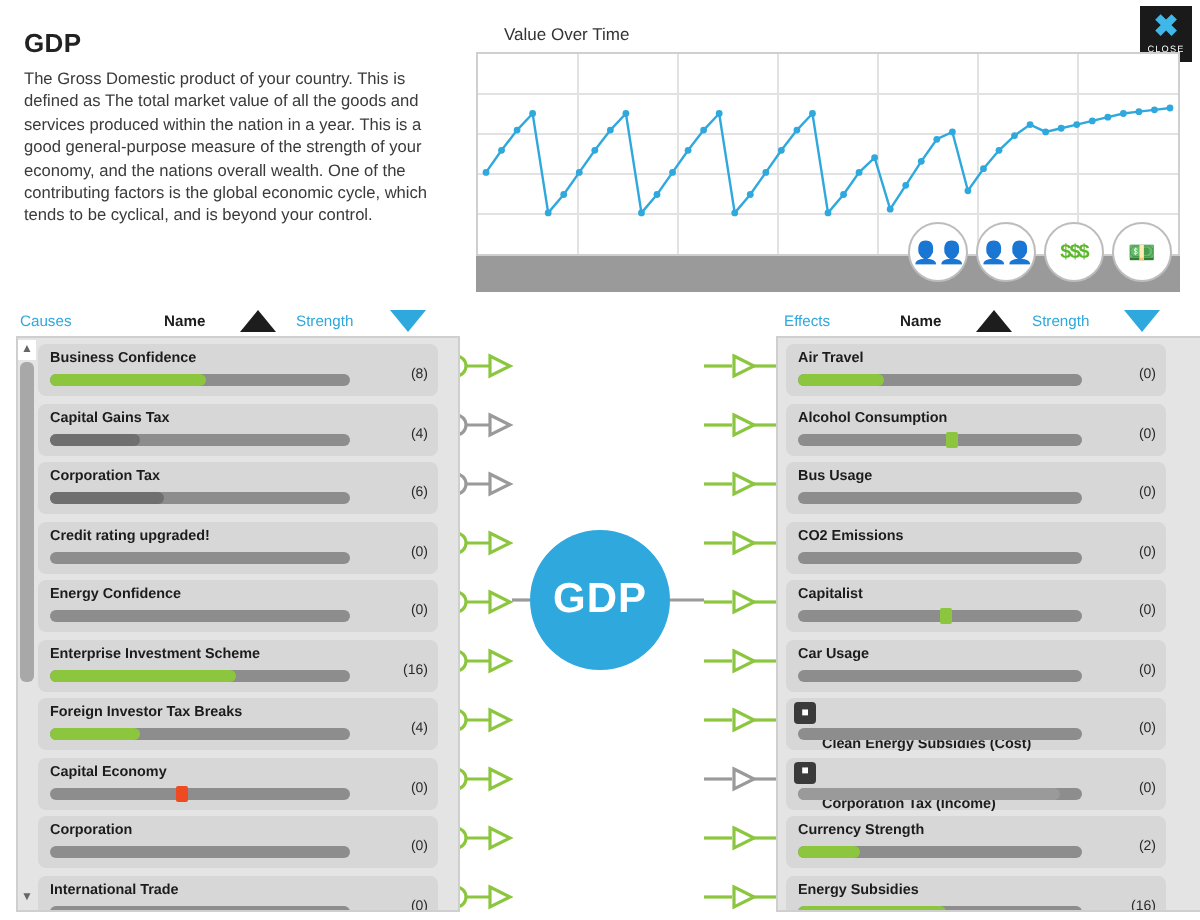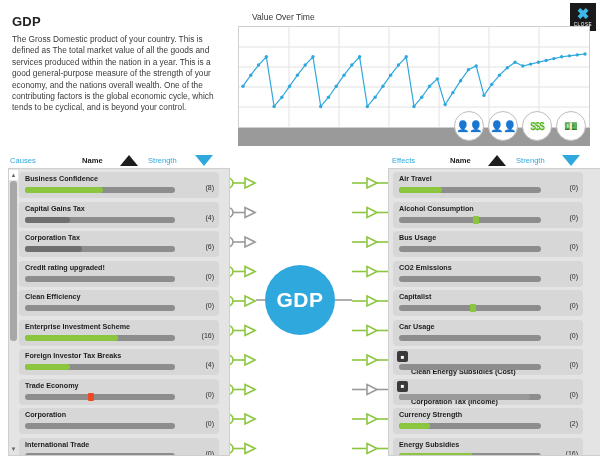--- a/index.html
+++ b/index.html
@@ -514,21 +514,21 @@
       </div>
       <div class="row">
         <div class="row-card">
           <div class="row-label">Credit rating upgraded!</div>
           <div class="bar-track"></div>
           <div class="row-value">(0)</div>
         </div>
       </div>
       <div class="row">
         <div class="row-card">
-          <div class="row-label">Clean Efficiency</div>
+          <div class="row-label">Energy Confidence</div>
           <div class="bar-track"></div>
           <div class="row-value">(0)</div>
         </div>
       </div>
       <div class="row">
         <div class="row-card">
           <div class="row-label">Enterprise Investment Scheme</div>
           <div class="bar-track">
             <div class="bar-fill" style="width: 93px; background: rgb(140, 198, 63);"></div>
           </div>
@@ -539,21 +539,21 @@
         <div class="row-card">
           <div class="row-label">Foreign Investor Tax Breaks</div>
           <div class="bar-track">
             <div class="bar-fill" style="width: 45px; background: rgb(140, 198, 63);"></div>
           </div>
           <div class="row-value">(4)</div>
         </div>
       </div>
       <div class="row">
         <div class="row-card">
-          <div class="row-label">Trade Economy</div>
+          <div class="row-label">Capital Economy</div>
           <div class="bar-track">
             <div class="bar-marker" style="left: 63px; background: rgb(239, 75, 35);"></div>
           </div>
           <div class="row-value">(0)</div>
         </div>
       </div>
       <div class="row">
         <div class="row-card">
           <div class="row-label">Corporation</div>
           <div class="bar-track"></div>

